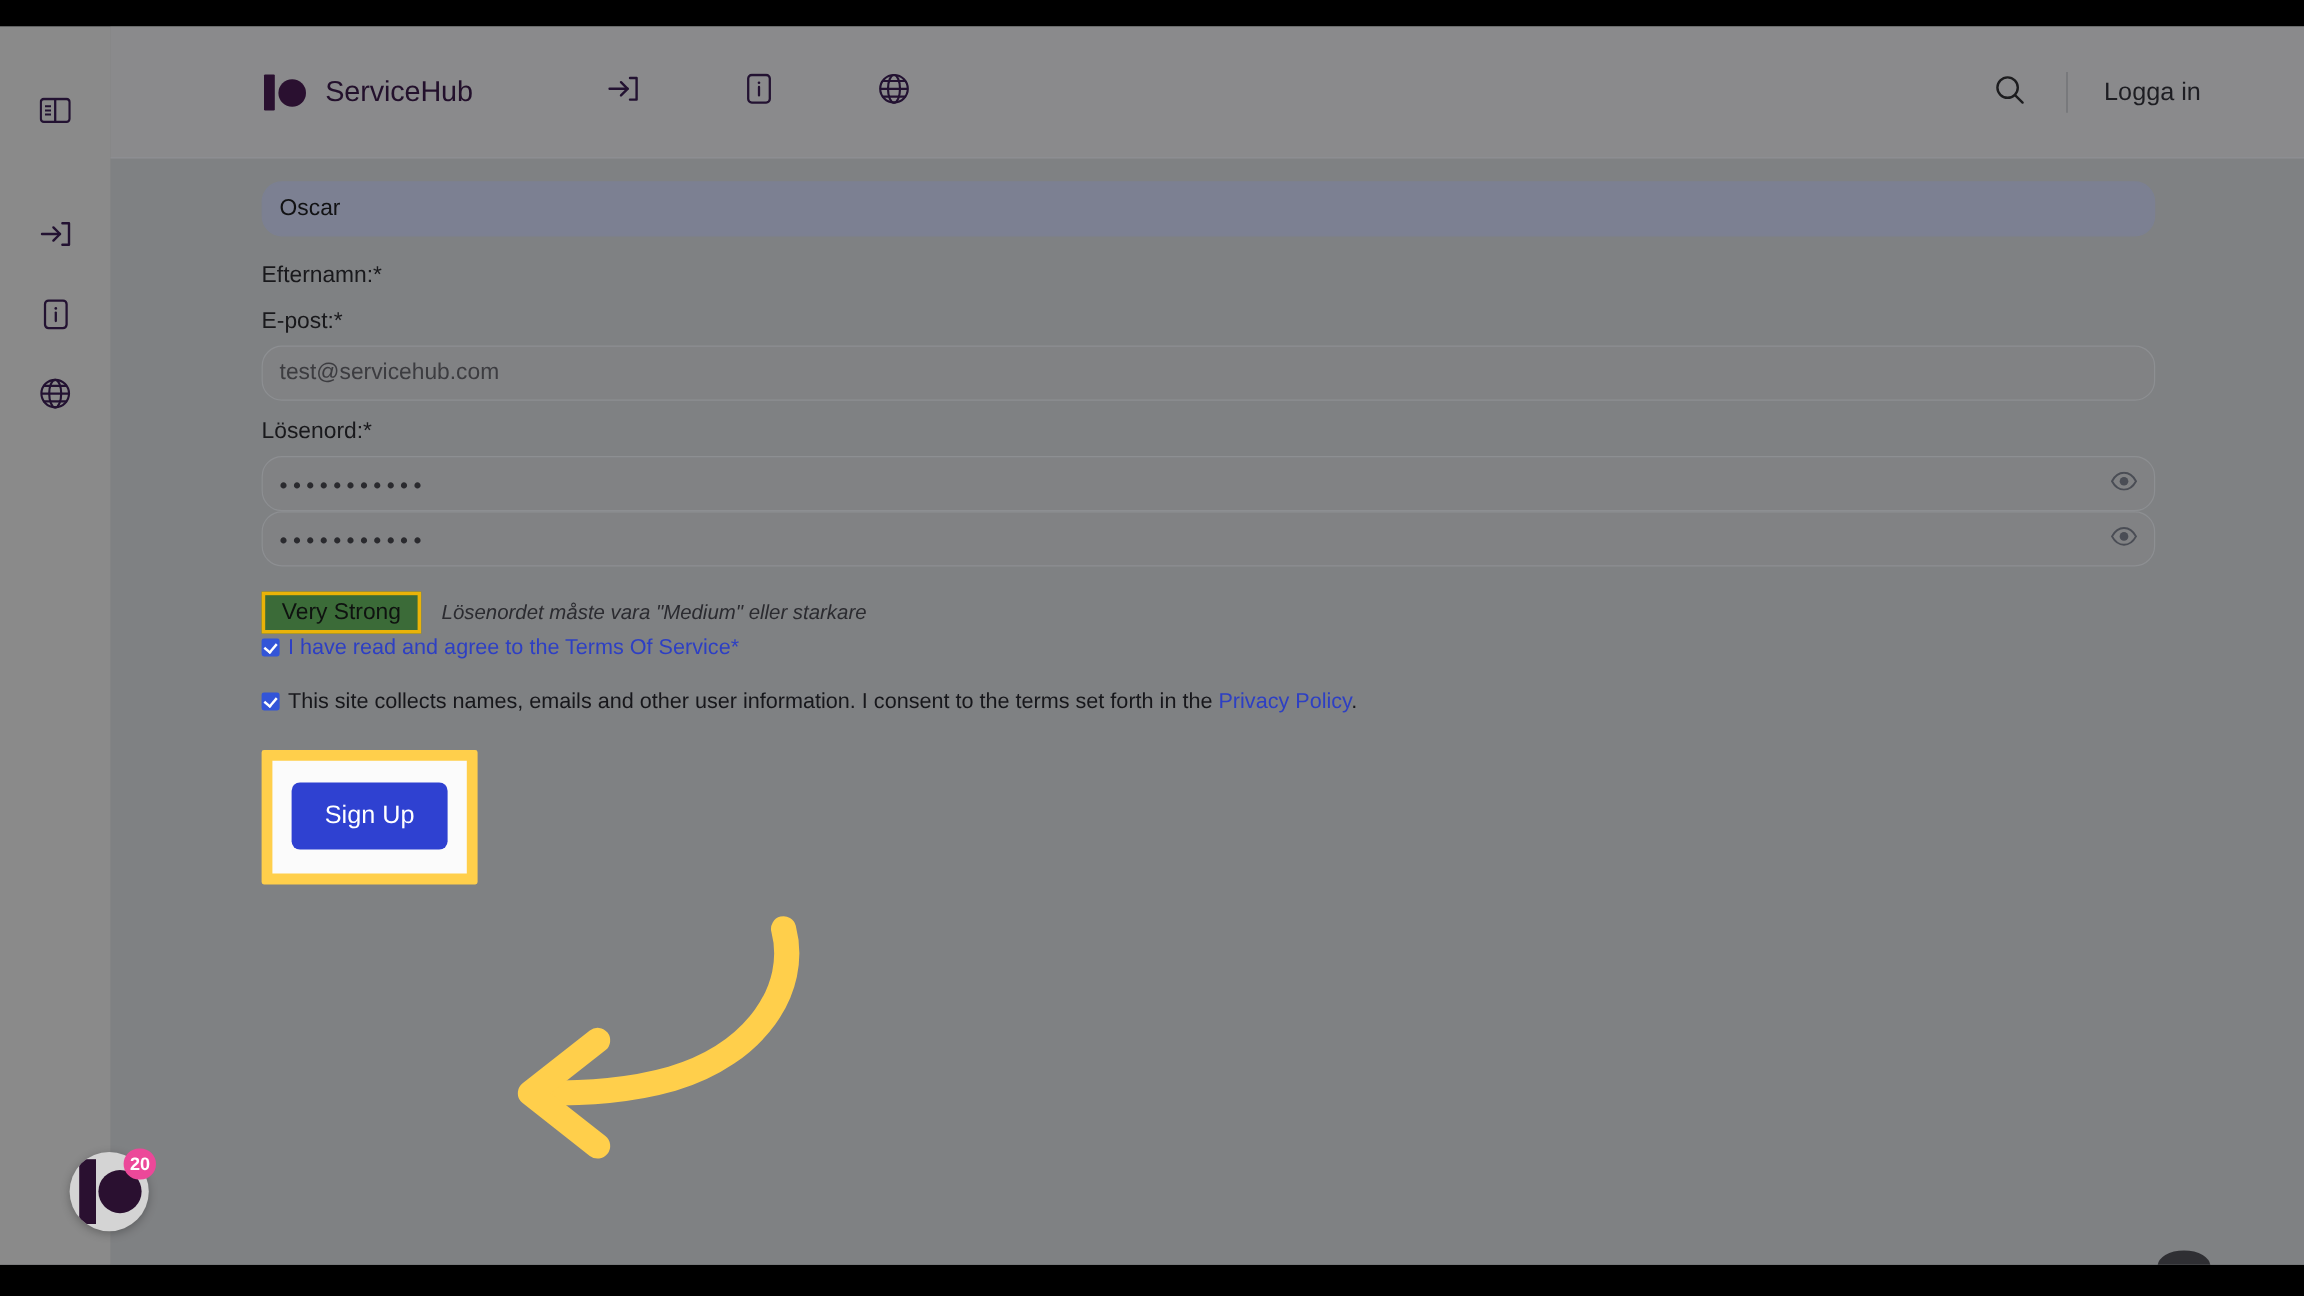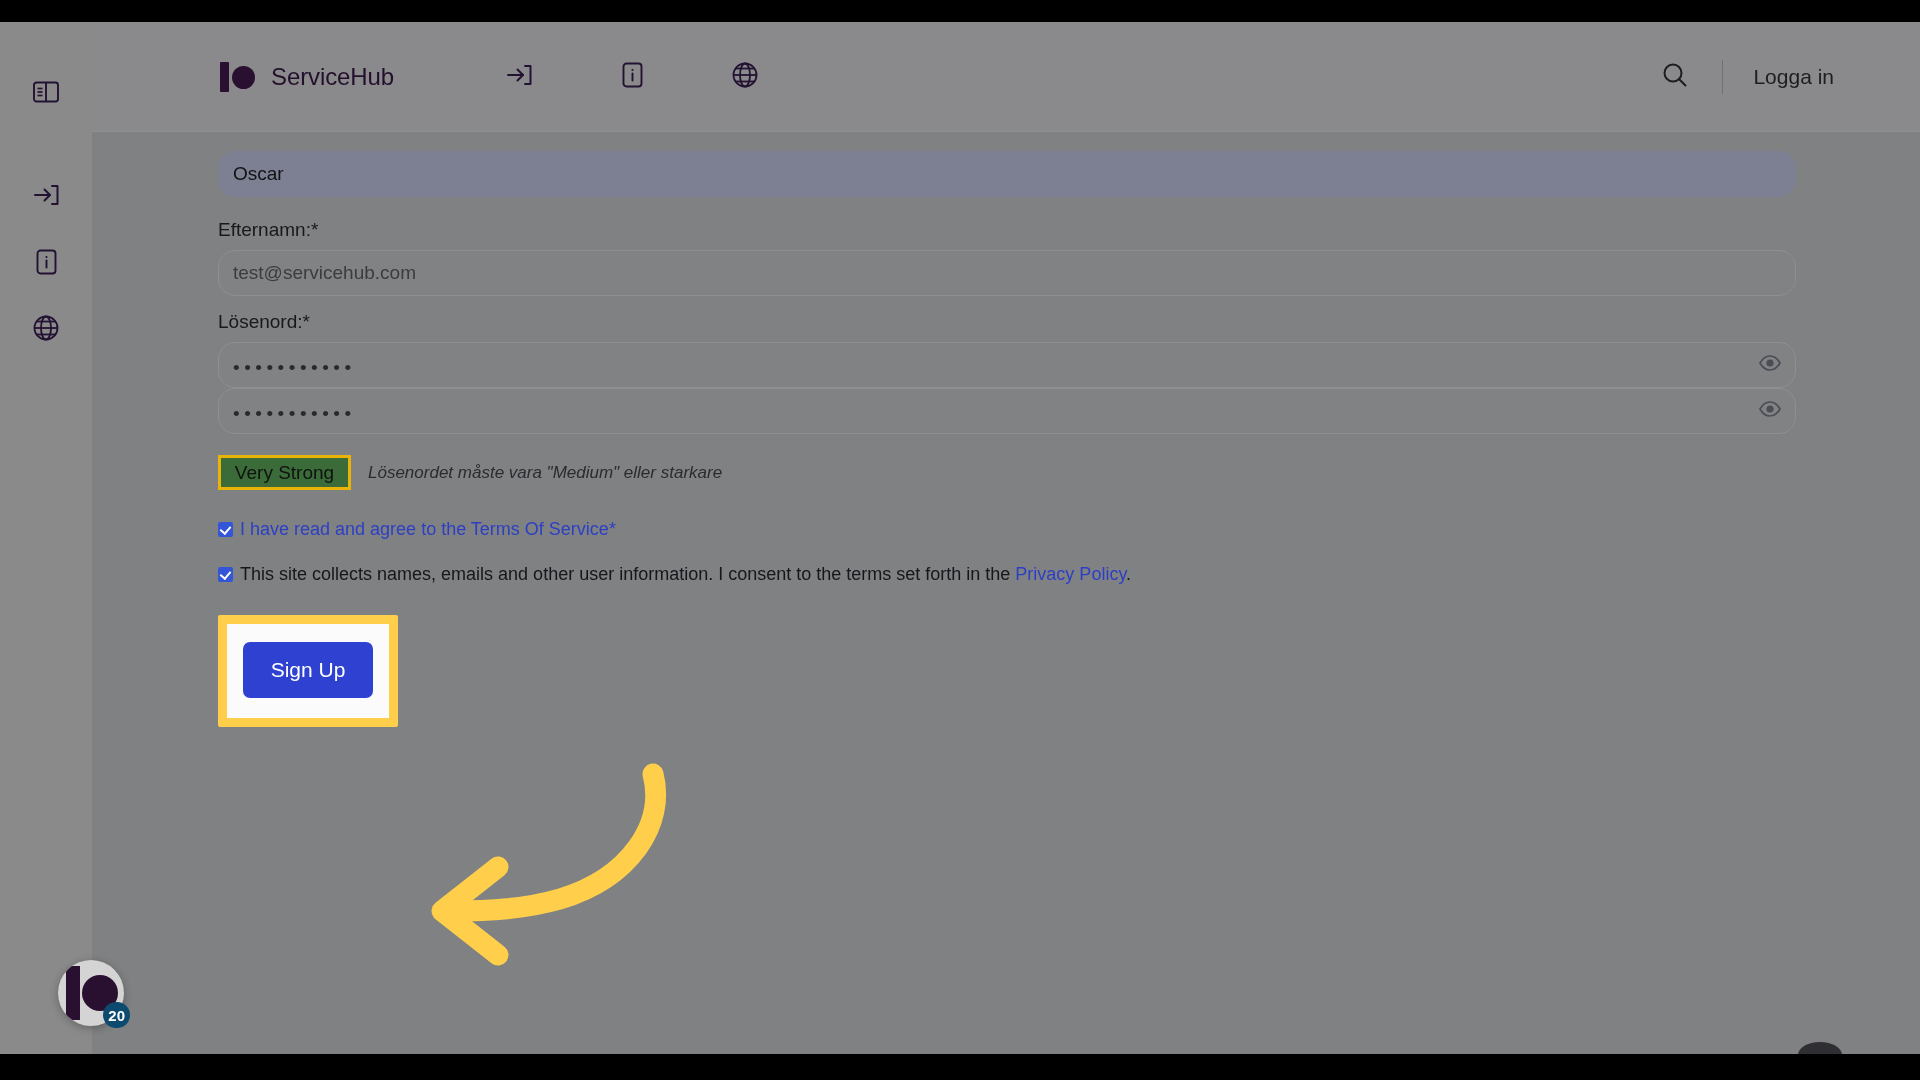--- a/index.html
+++ b/index.html
@@ -233,21 +233,21 @@
     color: #2b2b30;
     white-space: nowrap;
   }
 
   
   .chk-row {
     display: flex;
     align-items: flex-start;
     gap: 7px;
   }
-  #chk-row-1 { margin-top: 28px; }
+  #chk-row-1 { }
   #chk-row-2 { margin-top: 23px; }
 
   .chkbox {
     width: 15px; height: 15px;
     border-radius: 2px;
     background: #3355d8;
     position: relative;
     flex: 0 0 auto;
     margin-top: 4px;
     cursor: pointer;
@@ -345,27 +345,26 @@
     background: #2a1030;
   }
   #chat-count {
     position: absolute;
     right: -6px;
     top: -3px;
     min-width: 26px;
     height: 26px;
     padding: 0 5px;
     border-radius: 13px;
-    background: #0c4a6e;
+    background: #ec4899;
     color: #fff;
     font-size: 15px;
     font-weight: bold;
     display: flex; align-items: center; justify-content: center;
     z-index: 2;
-    margin-top: 45px;
   }
 
   
   #br-widget {
     position: absolute;
     right: 78px;
     bottom: -14px;
     width: 44px;
     height: 26px;
     border-radius: 50%;
@@ -488,20 +487,21 @@
       <div class="txt-input filled" id="field-first-name">
         <span>Oscar</span>
       </div>
 
       <div id="form-wrap">
 
         <div style="height:62px"></div>
 
         <div class="field-label">Efternamn:*</div>
 
+        <div class="field-label">E-post:*</div>
         <div class="txt-input empty">
           <span>test@servicehub.com</span>
         </div>
 
         <div class="field-label">Lösenord:*</div>
         <div class="pwd-row">
           <div class="txt-input empty">
             <span class="pwd-dots">•••••••••••</span>
           </div>
           <div class="eye-btn">

